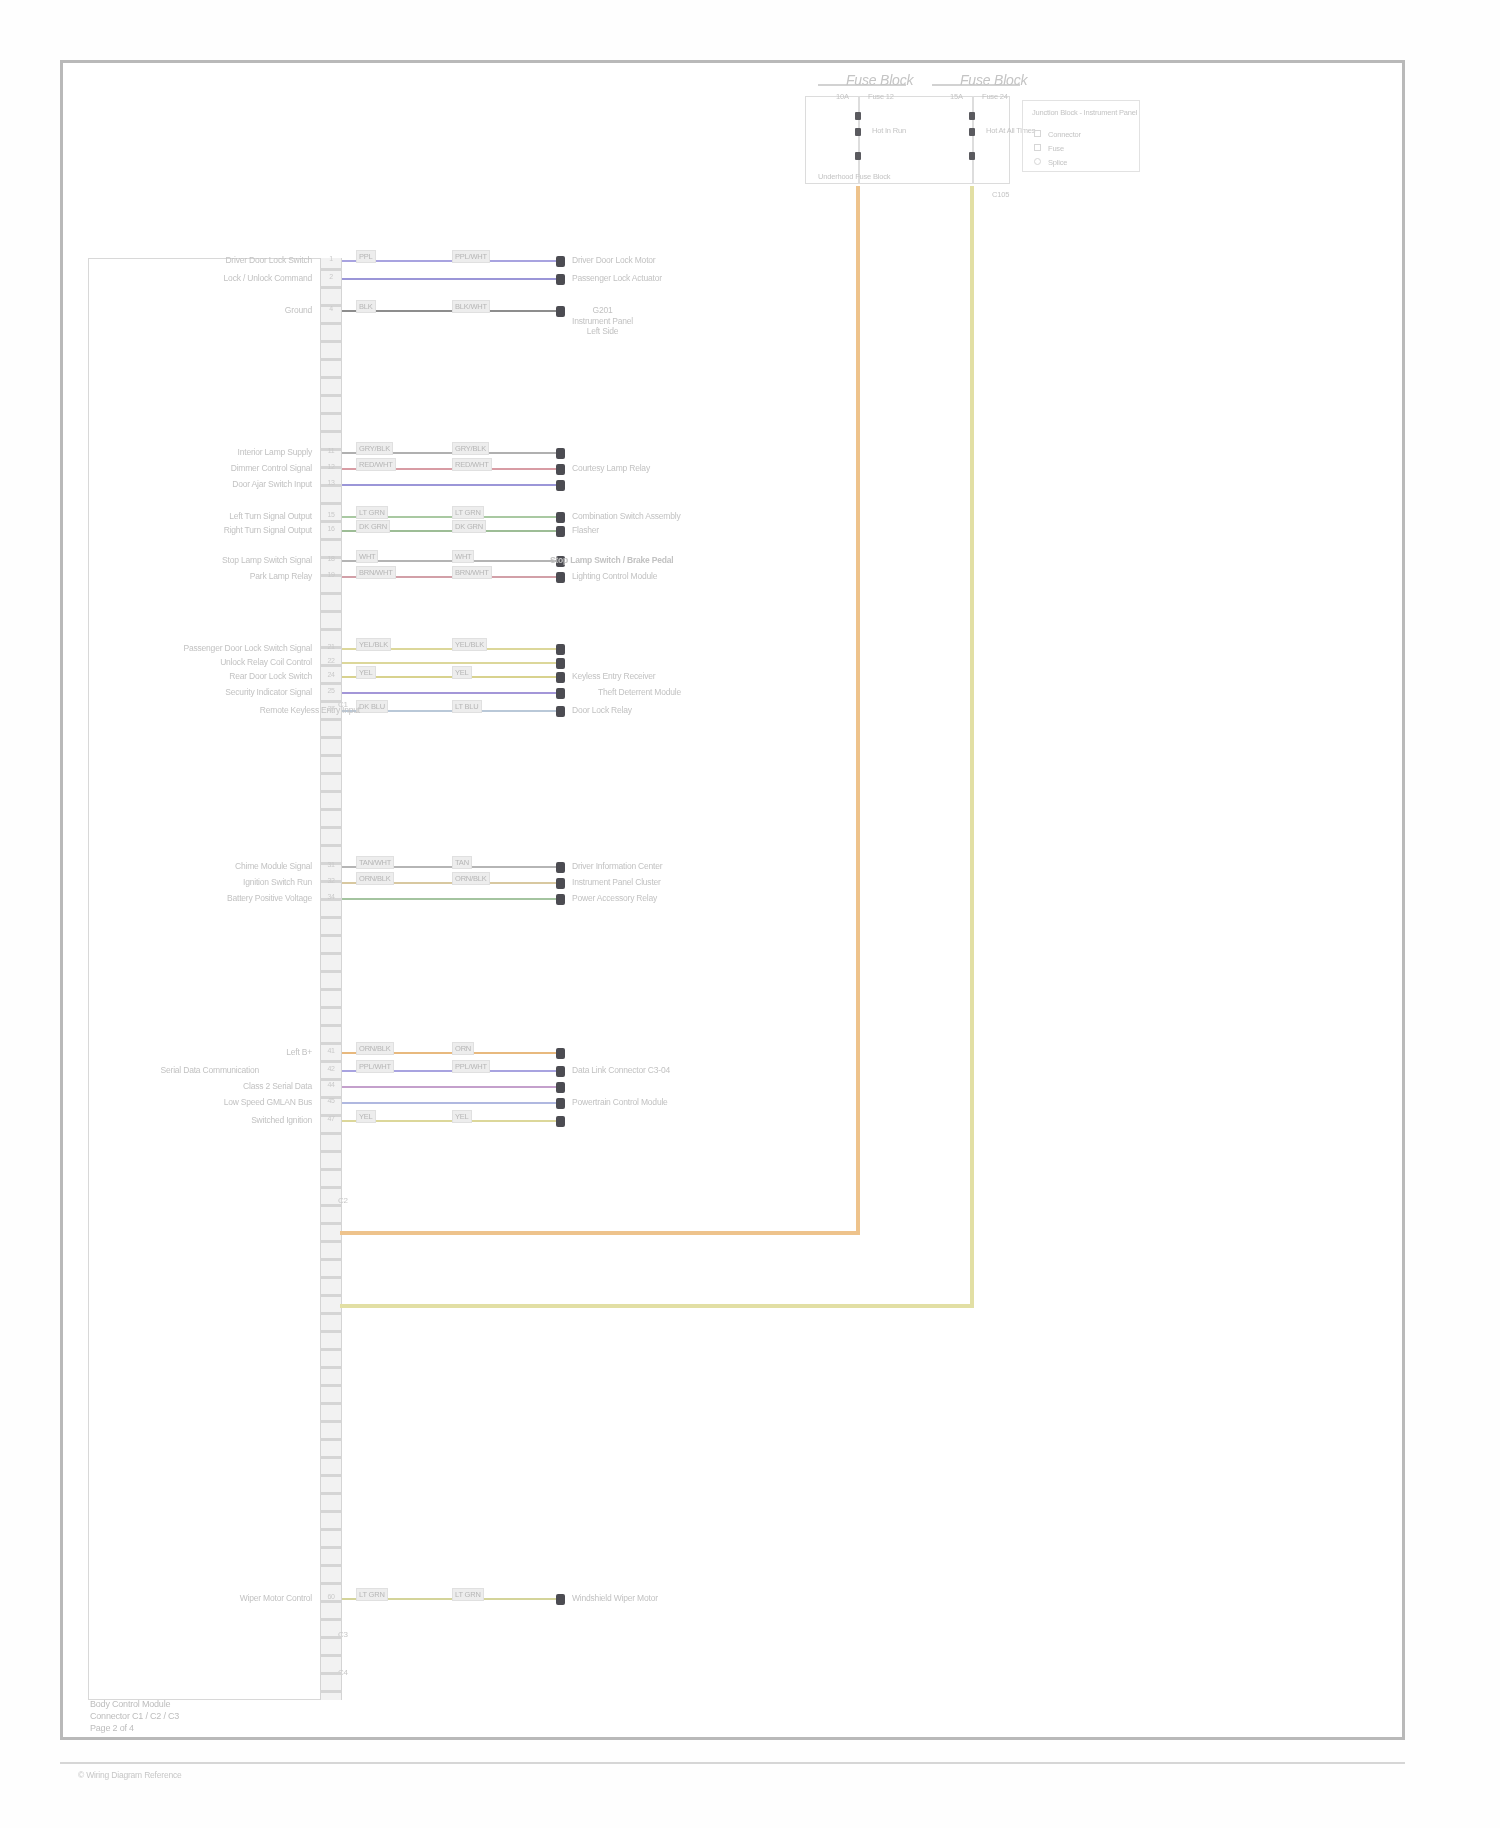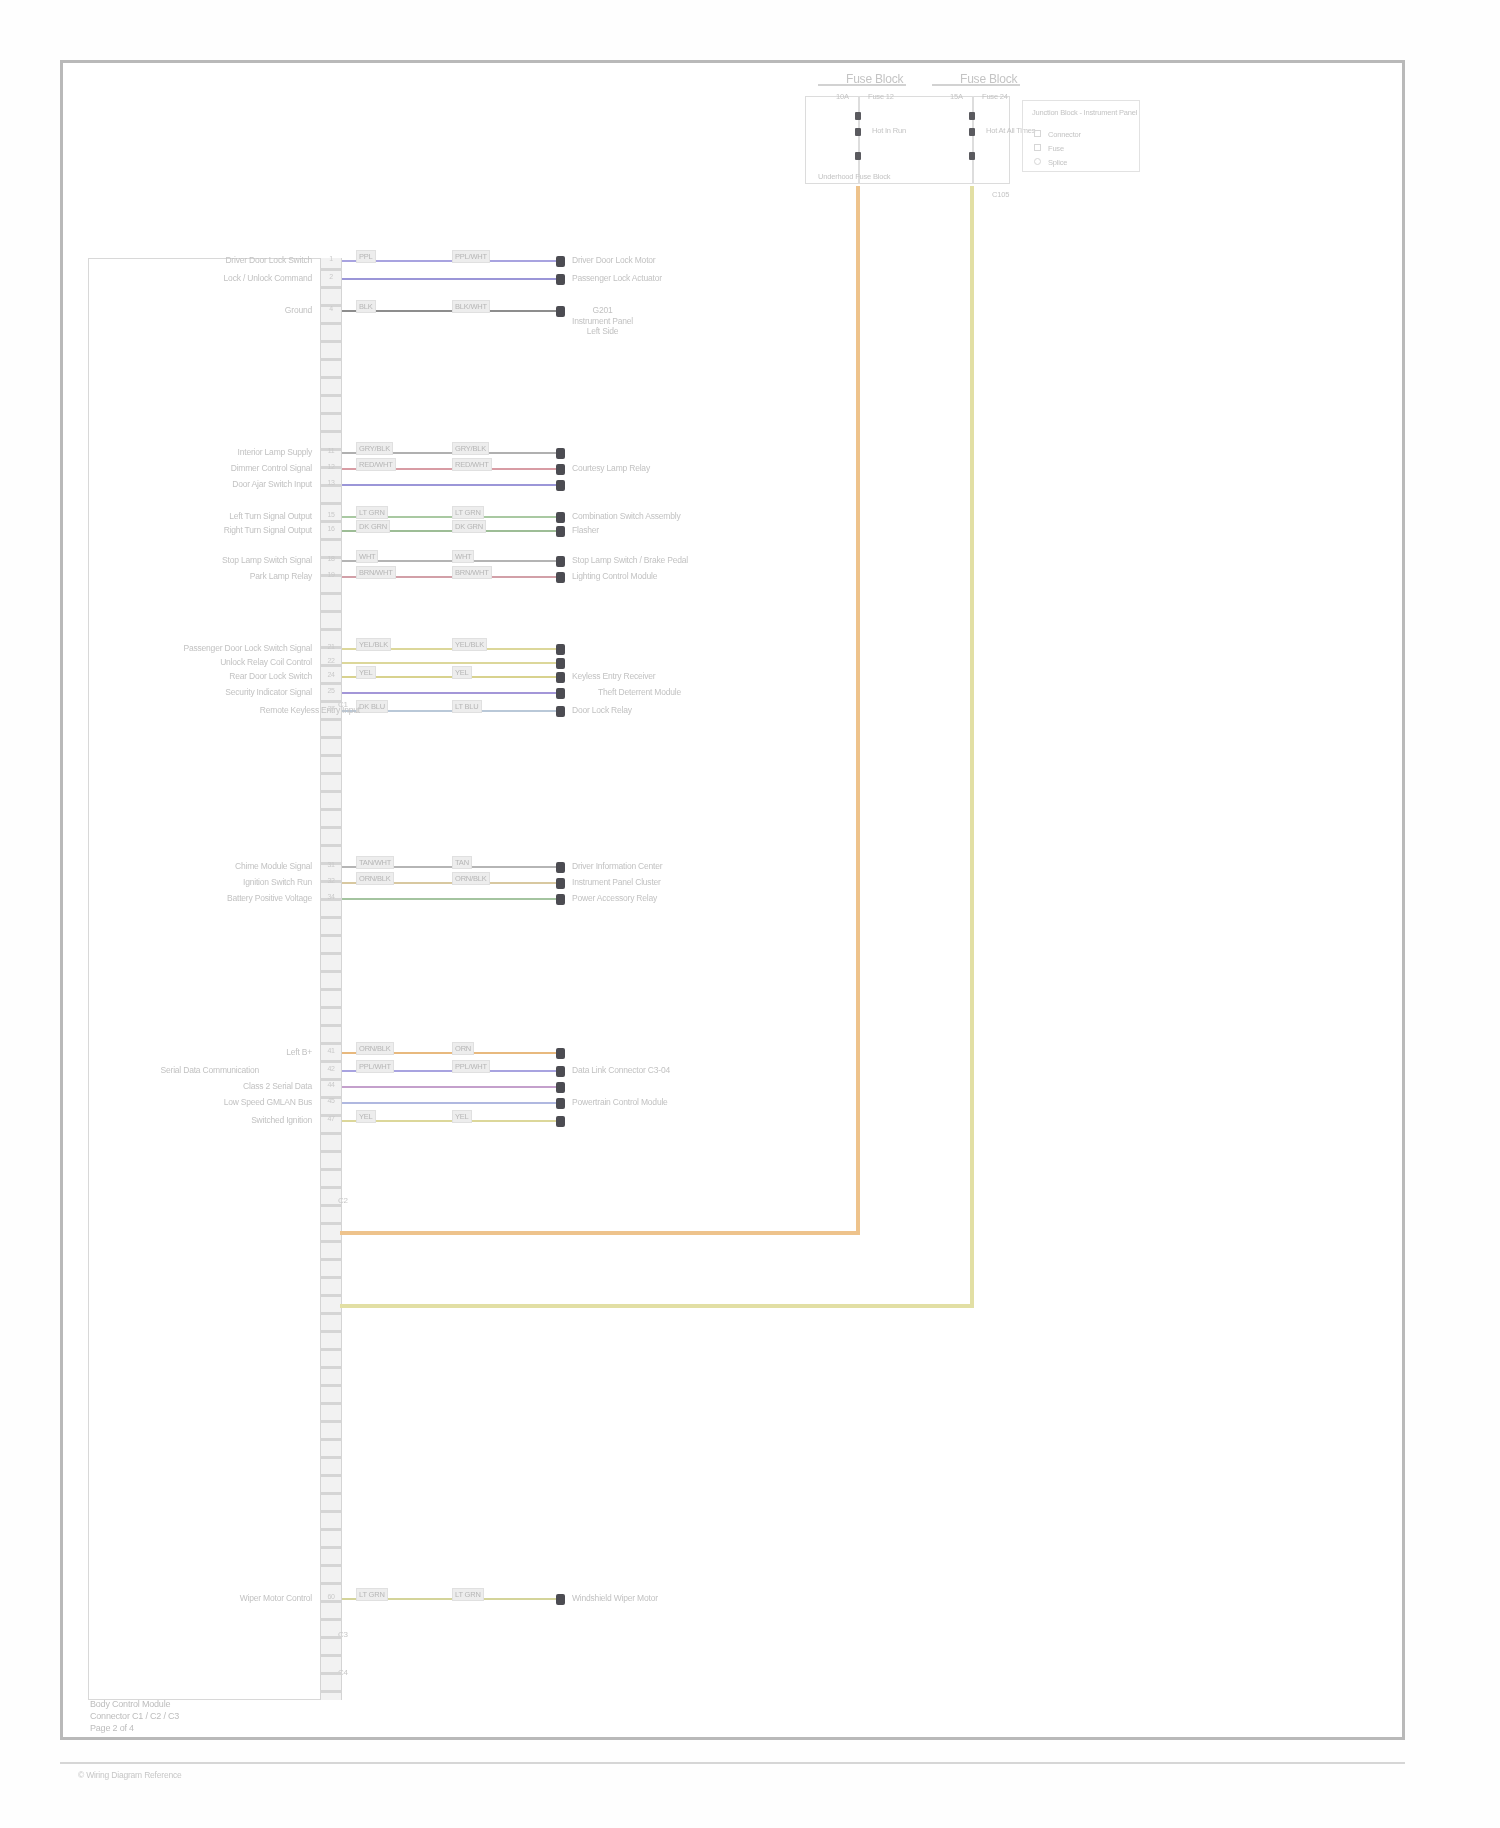--- a/index.html
+++ b/index.html
@@ -143,24 +143,25 @@
     background: #ffffff;
     box-sizing: border-box;
   }
   .fuse-col-line {
     position: absolute;
     width: 1.5px;
     background: #dddddd;
   }
   .fuse-head {
     position: absolute;
-    font-size: 12px;
+    font-size: 14px;
     color: #c4c4c4;
     white-space: nowrap;
     letter-spacing: -0.2px;
+    font-style: italic;
   }
   .fuse-bar {
     position: absolute;
     width: 88px;
     height: 2px;
     background: #d2d2d2;
   }
   .fuse-dot {
     position: absolute;
     width: 6px;
@@ -417,21 +418,21 @@
       <div class="tag" style="left: 356px; top: 520px;">DK GRN</div>
       <div class="tag" style="left: 452px; top: 520px;">DK GRN</div>
       <div class="lbl-left" style="top: 525px; right: 1188px;">Right Turn Signal Output</div>
       <div class="lbl-right" style="left: 572px; top: 525px;">Flasher</div>
       <div class="pin-num" style="left: 321px; top: 525px;">16</div>
       <div class="wire" style="left: 342px; top: 560px; width: 214px; background: rgb(180, 180, 180);"></div>
       <div class="node" style="left: 556px; top: 556px;"></div>
       <div class="tag" style="left: 356px; top: 550px;">WHT</div>
       <div class="tag" style="left: 452px; top: 550px;">WHT</div>
       <div class="lbl-left" style="top: 555px; right: 1188px;">Stop Lamp Switch Signal</div>
-      <div class="lbl-right" style="left: 572px; top: 555px;">Stop Lamp Switch / Brake Pedal</div>
+      <div class="lbl-right" style="left: 550px; top: 555px; font-weight: bold;">Stop Lamp Switch / Brake Pedal</div>
       <div class="pin-num" style="left: 321px; top: 555px;">18</div>
       <div class="wire" style="left: 342px; top: 576px; width: 214px; background: rgb(210, 160, 168);"></div>
       <div class="node" style="left: 556px; top: 572px;"></div>
       <div class="tag" style="left: 356px; top: 566px;">BRN/WHT</div>
       <div class="tag" style="left: 452px; top: 566px;">BRN/WHT</div>
       <div class="lbl-left" style="top: 571px; right: 1188px;">Park Lamp Relay</div>
       <div class="lbl-right" style="left: 572px; top: 571px;">Lighting Control Module</div>
       <div class="pin-num" style="left: 321px; top: 571px;">19</div>
       <div class="wire" style="left: 342px; top: 648px; width: 214px; background: rgb(220, 215, 154);"></div>
       <div class="node" style="left: 556px; top: 644px;"></div>

